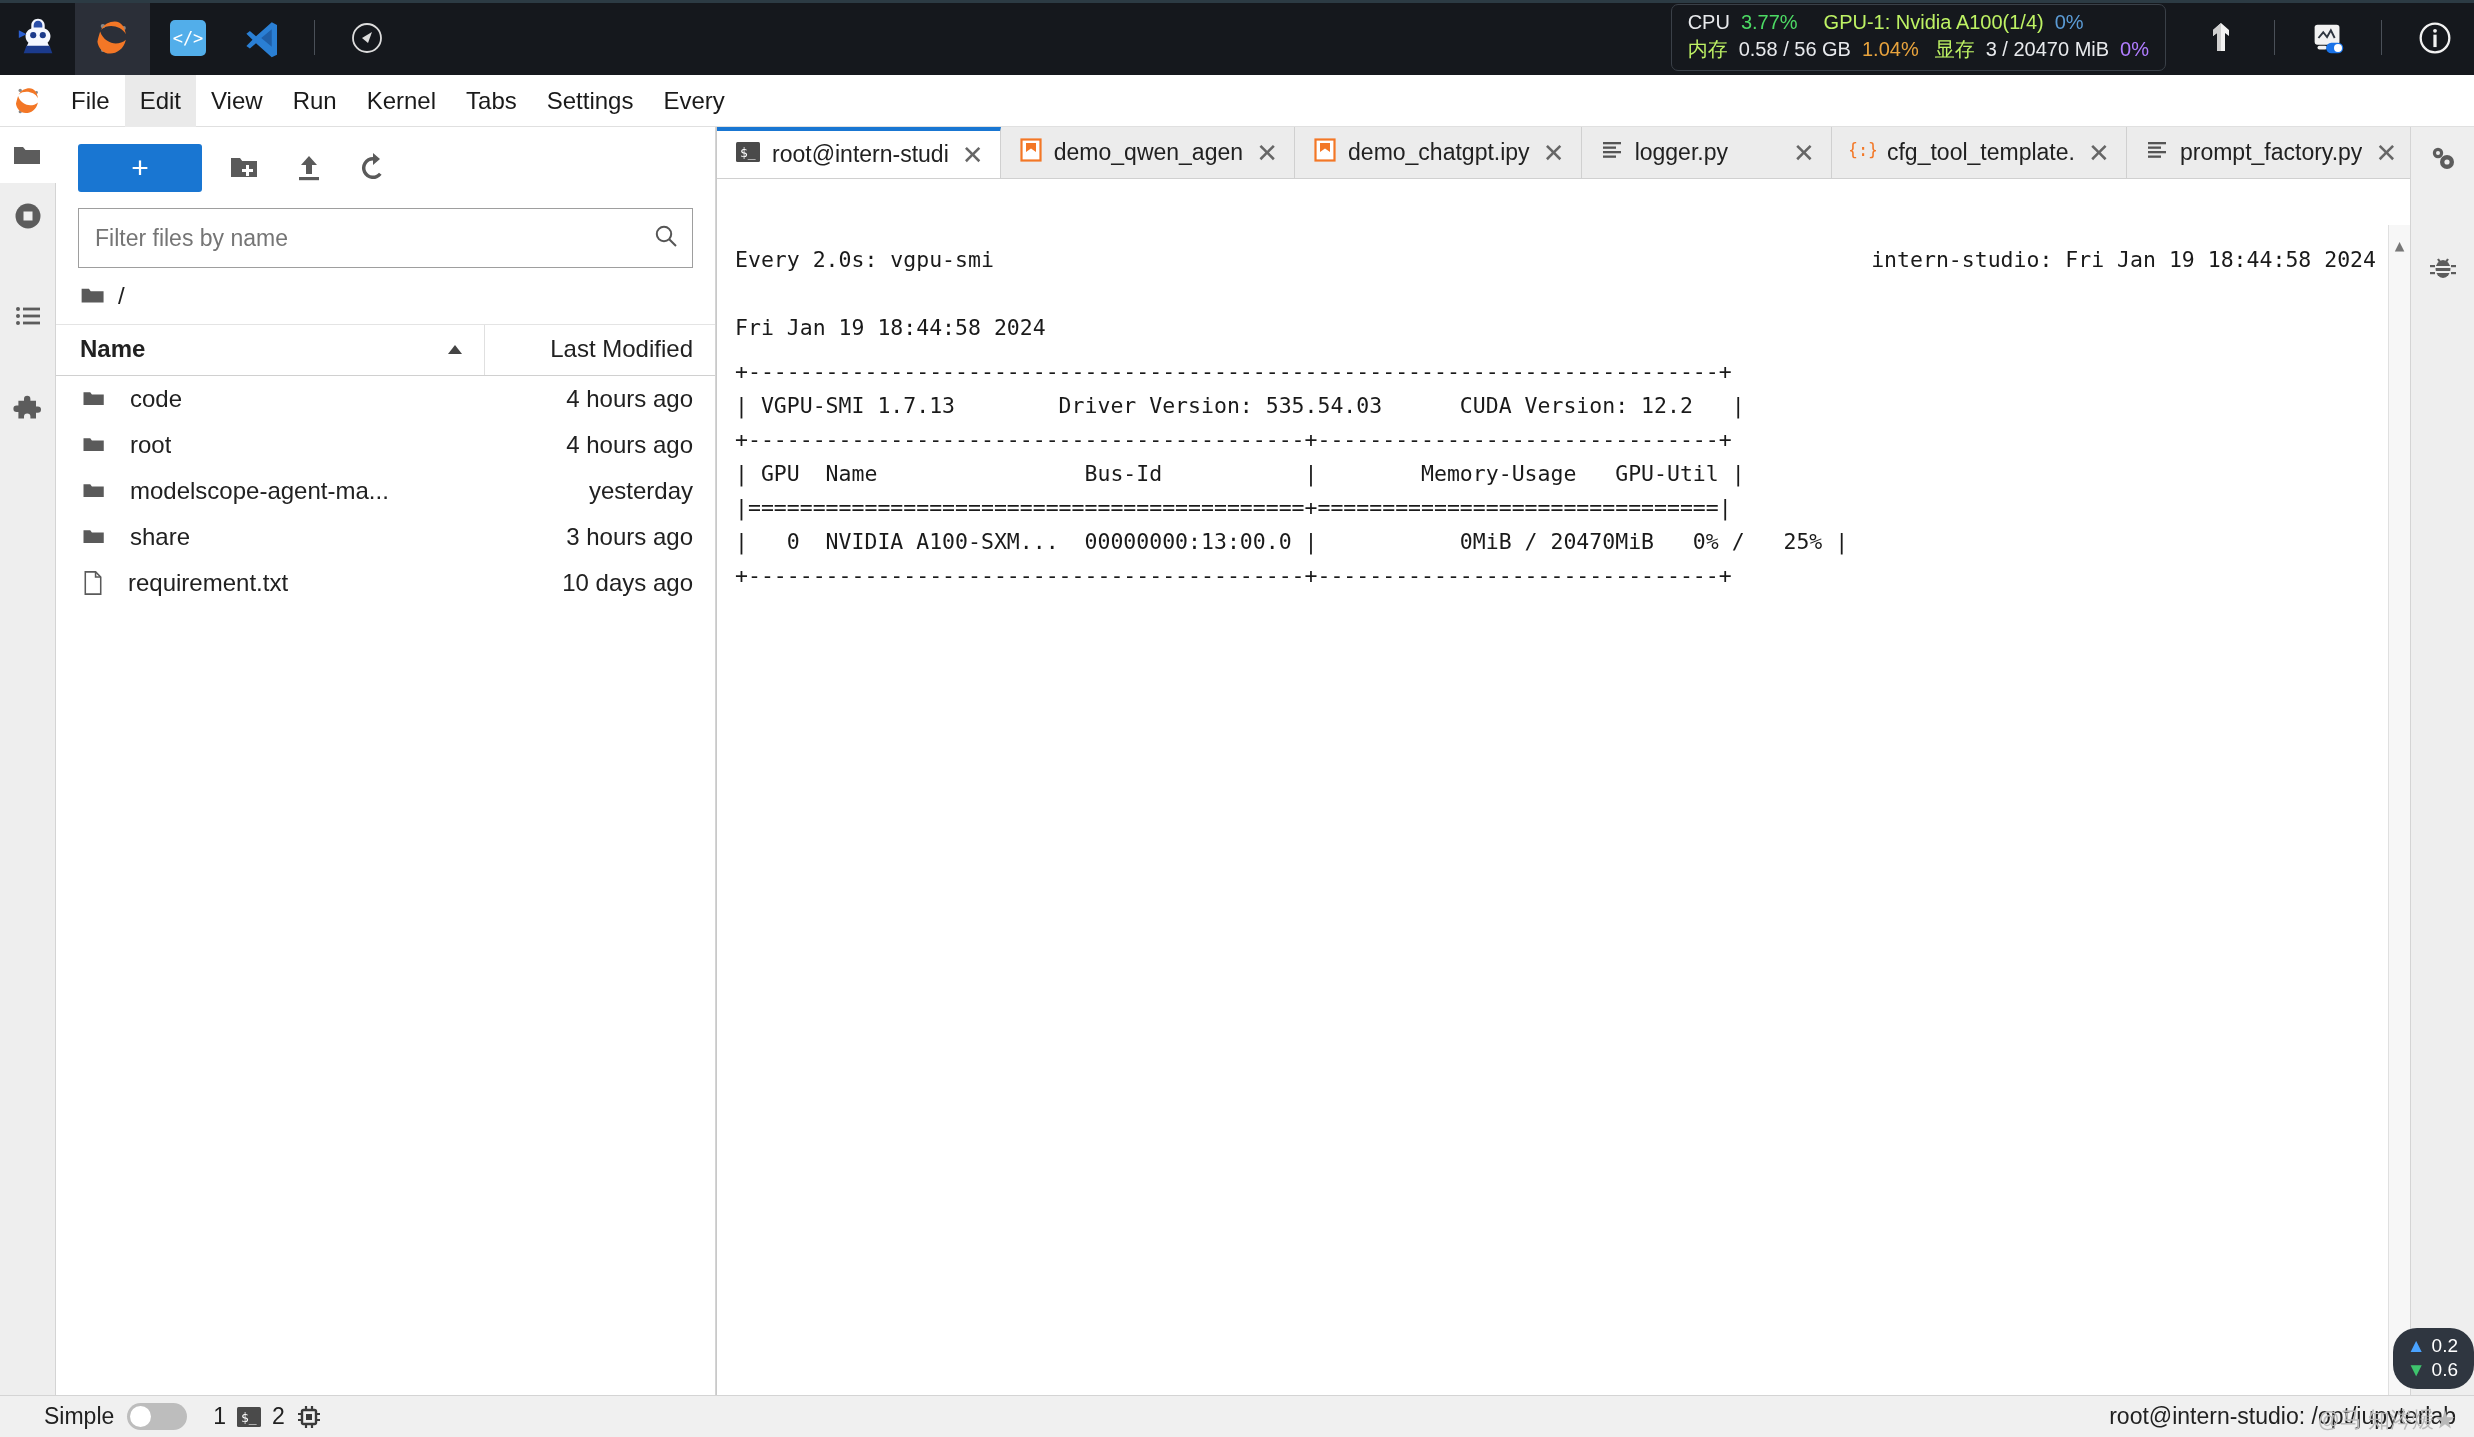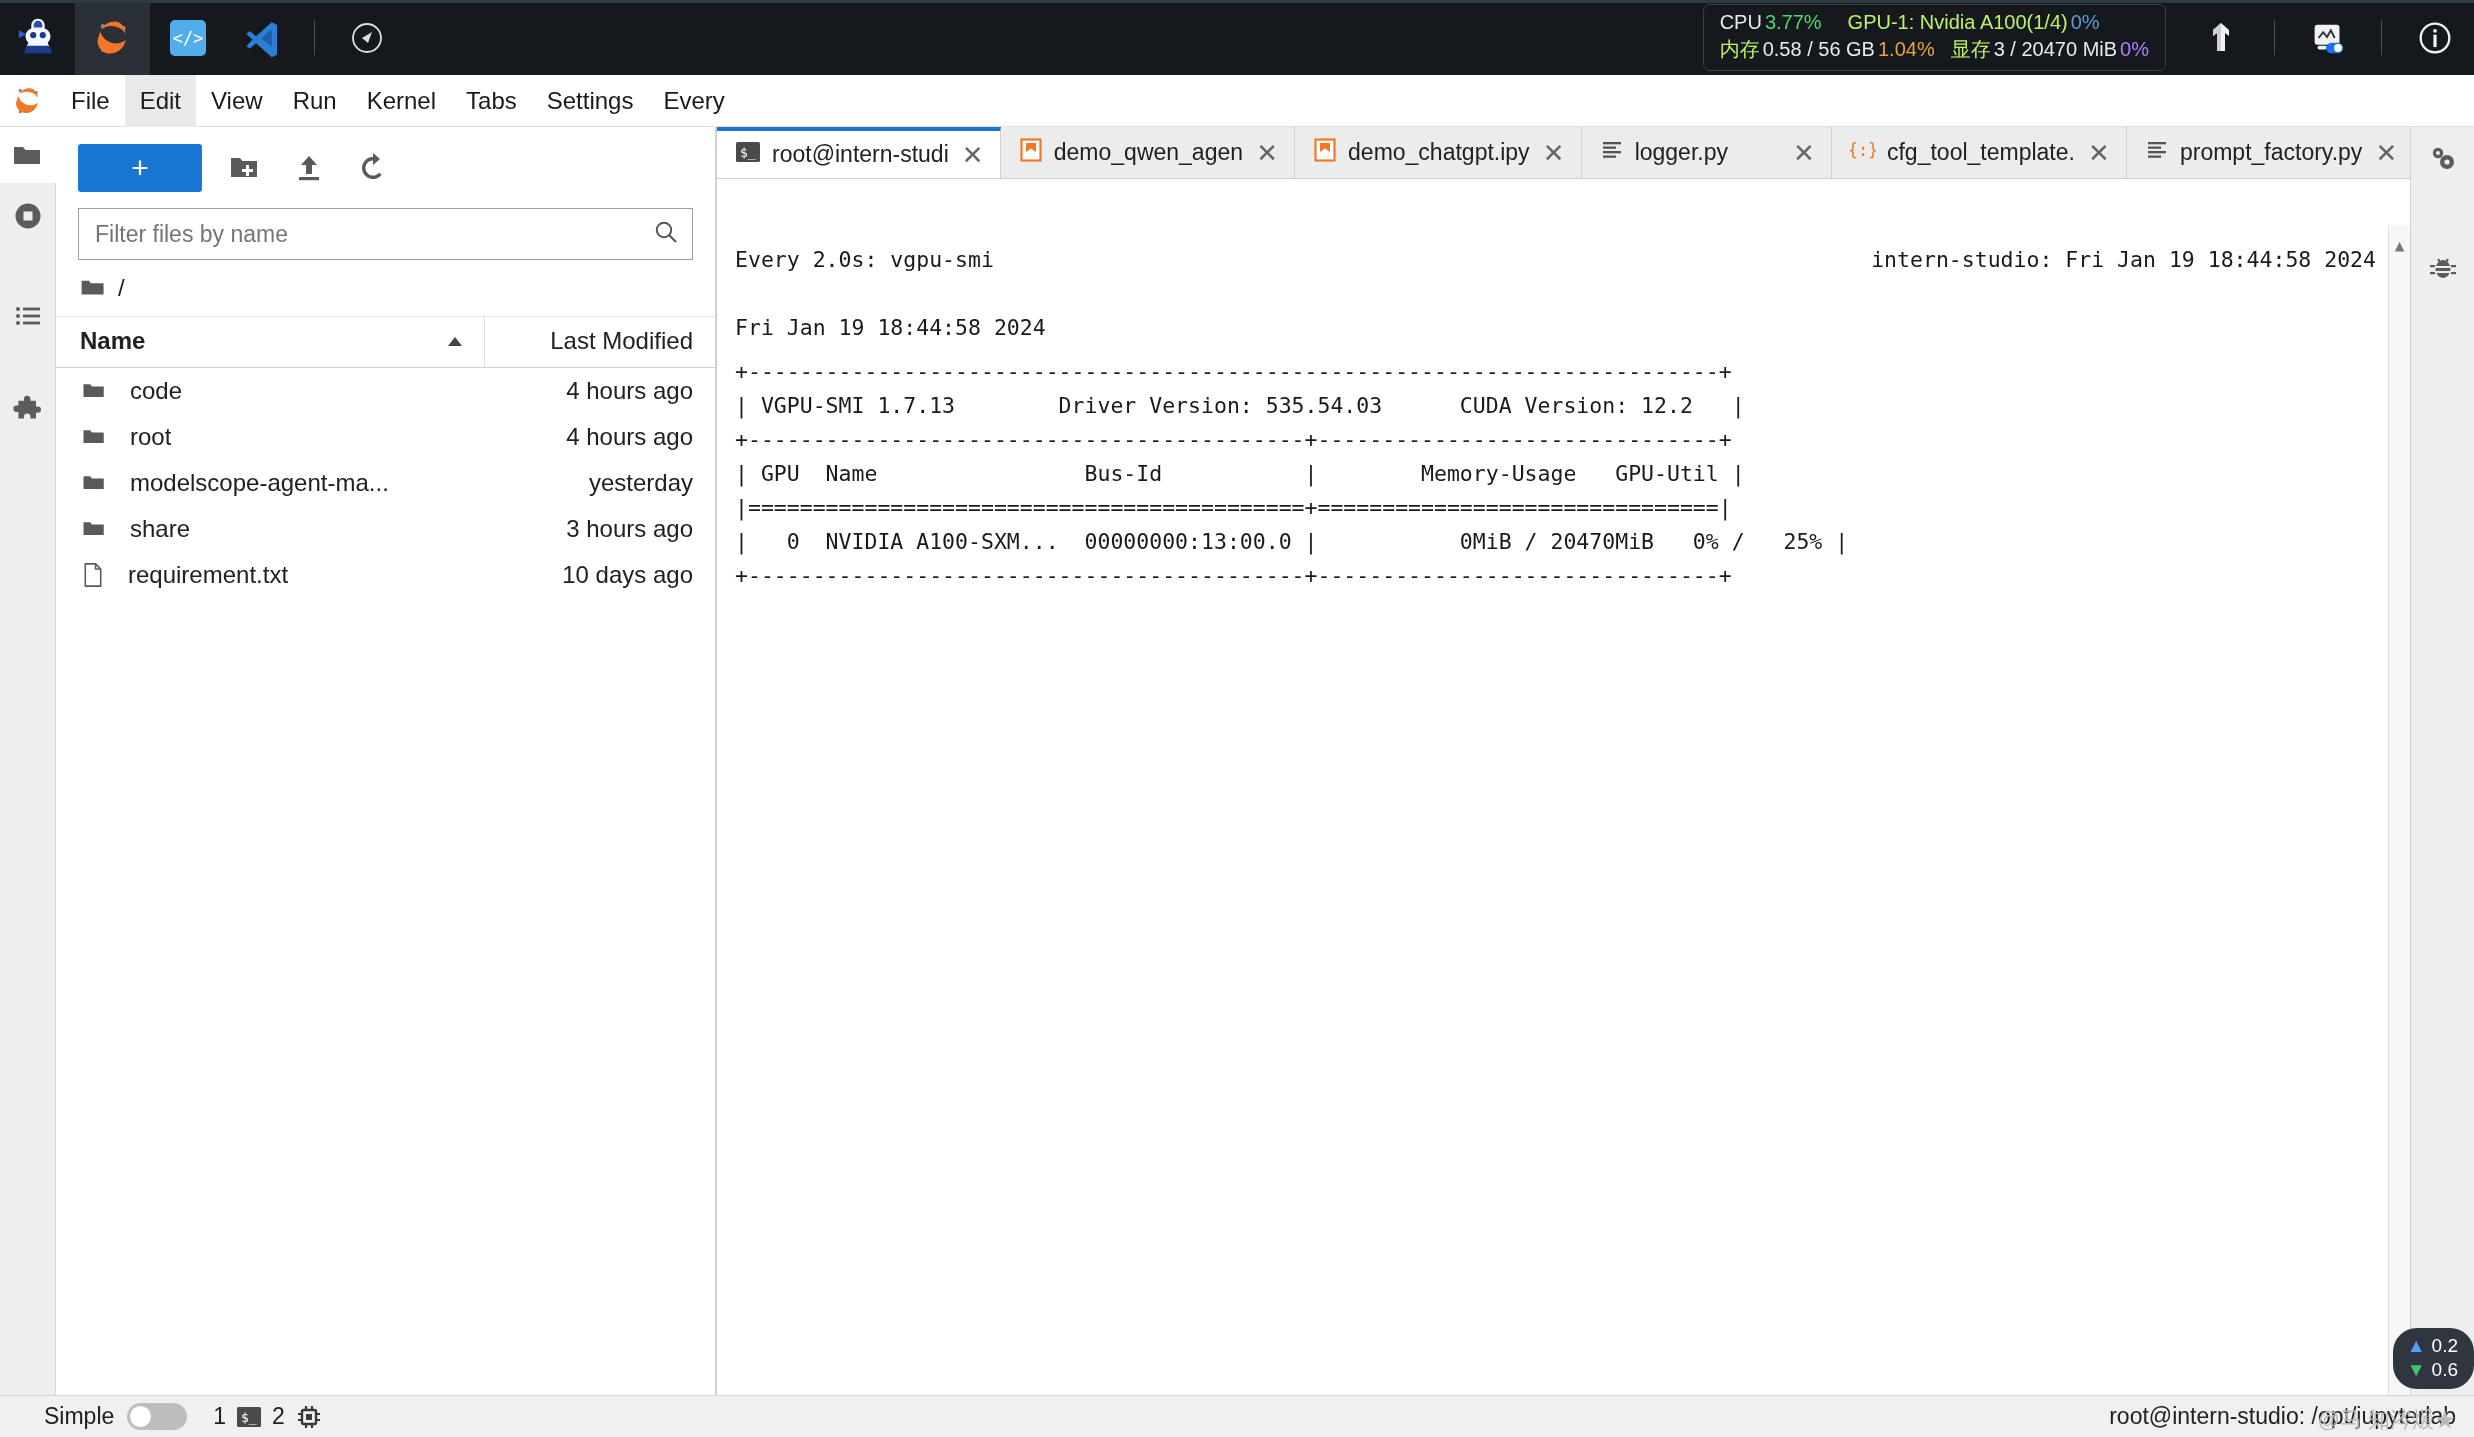--- a/index.html
+++ b/index.html
@@ -25,21 +25,21 @@
   .tb-spacer { flex: 1; }
   .status-widget {
     align-self: center; border: 1px solid #3a4048; border-radius: 7px;
     padding: 6px 16px 7px 16px; margin-right: 16px; background: #15181d;
     display: flex; flex-direction: column; gap: 2px;
   }
   .sw-row { display: flex; align-items: baseline; white-space: nowrap; font-size: 20px; }
   .sw-lbl { color: #e8eaed; font-weight: normal; }
   .sw-lbl2 { color: #bef264; font-weight: normal; }
   .sw-gap-l { margin-left: 26px; }
-  .sw-gap-s { margin-left: 3px; }
+  .sw-gap-s { margin-left: 11px; }
   .right-icons { display: flex; align-items: stretch; }
   .ric { width: 78px; display: flex; align-items: center; justify-content: center; cursor: pointer; }
 
   
   .menubar {
     height: 52px; flex: 0 0 52px; background: #fff; display: flex; align-items: center;
     border-bottom: 1px solid #e0e0e0; position: relative;
   }
   .menu-logo { width: 56px; display: flex; align-items: center; justify-content: center; }
   .menu-item {
@@ -70,21 +70,21 @@
   }
   .fp-toolbar { display: flex; align-items: center; padding: 17px 22px 0 22px; gap: 22px; }
   .new-btn {
     background: #1976d2; color: #fff; border: none; border-radius: 3px;
     width: 124px; height: 48px; font-size: 30px; cursor: pointer;
     display: flex; align-items: center; justify-content: center; line-height: 1;
   }
   .tb-ico { width: 42px; height: 42px; display:flex; align-items:center; justify-content:center; cursor: pointer; color: #5a5a5a; }
   .filter-wrap { padding: 16px 22px 0 22px; }
   .filter-box {
-    border: 1px solid #9e9e9e; height: 52px; display: flex; align-items: center;
+    border: 1px solid #9e9e9e; height: 60px; display: flex; align-items: center;
     padding: 0 12px 0 16px;
   }
   .filter-box input {
     flex: 1; border: none; outline: none; font-size: 23px; color: #555;
     font-family: "Liberation Sans", sans-serif; background: transparent;
   }
   .filter-box input::placeholder { color: #757575; }
   .breadcrumb {
     display: flex; align-items: center; gap: 12px; padding: 14px 22px 14px 24px;
     border-bottom: 1px solid #e4e4e4; font-size: 24px; color: #212121;

